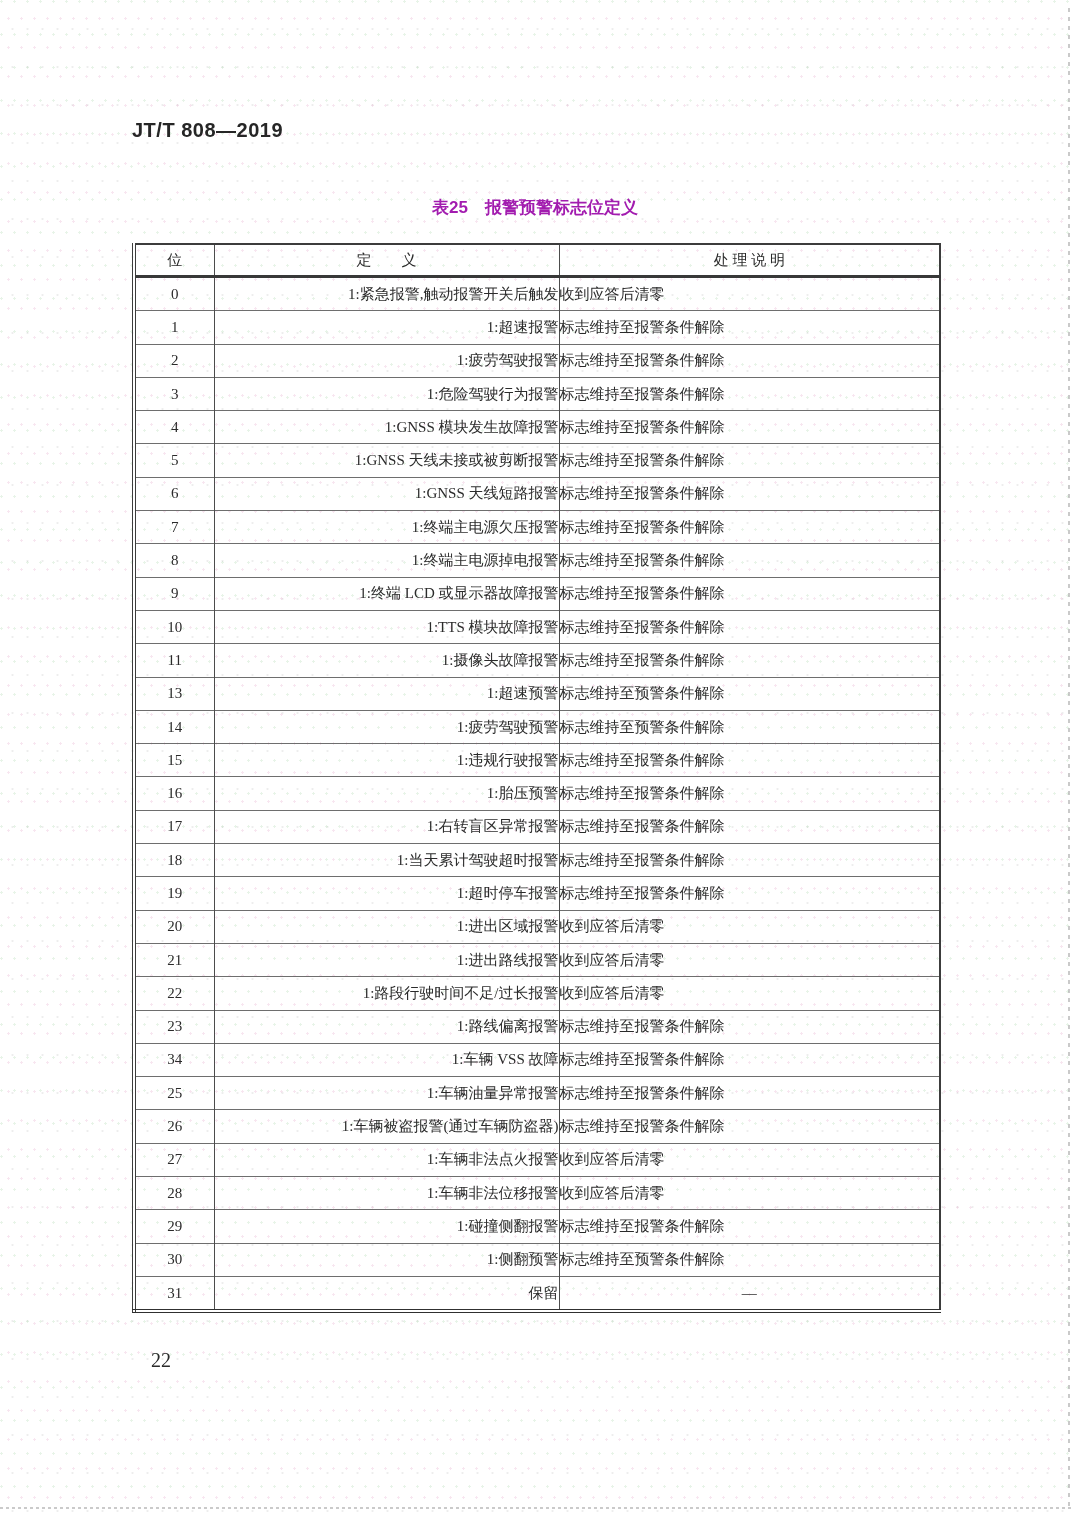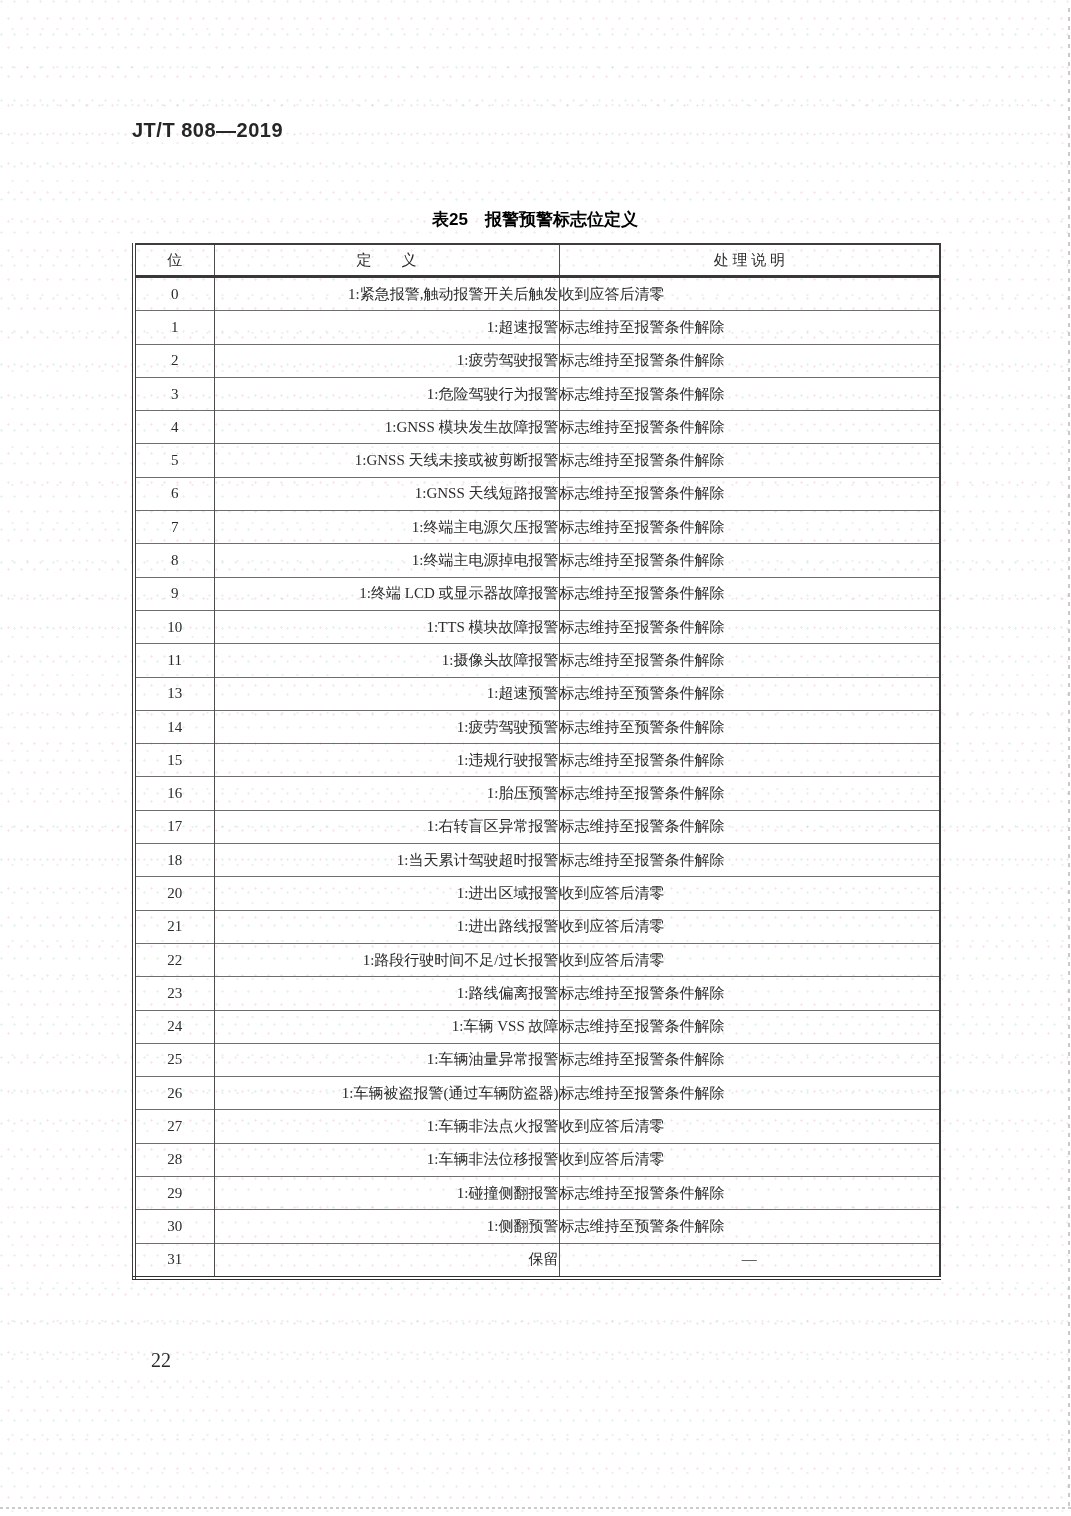--- a/index.html
+++ b/index.html
@@ -41,22 +41,21 @@
 
   .table-title {
     position: absolute;
     left: 132px;
     top: 196px;
     width: 806px;
     text-align: center;
     font-family: "Liberation Sans", "DejaVu Sans", sans-serif;
     font-weight: bold;
     font-size: 17px;
-    color: #000000;
-    margin-top: 12px;
+    color: #a21caf;
   }
 
   table.flag-table {
     position: absolute;
     left: 132px;
     top: 243px;
     width: 806px;
     table-layout: fixed;
     border-collapse: collapse;
     font-size: 15px;
@@ -247,20 +246,25 @@
     <td class="c-def">1:右转盲区异常报警</td>
     <td class="c-han">标志维持至报警条件解除</td>
   </tr>
 
   <tr>
     <td class="c-bit">18</td>
     <td class="c-def">1:当天累计驾驶超时报警</td>
     <td class="c-han">标志维持至报警条件解除</td>
   </tr>
 
+  <tr>
+    <td class="c-bit">19</td>
+    <td class="c-def">1:超时停车报警</td>
+    <td class="c-han">标志维持至报警条件解除</td>
+  </tr>
 
   <tr>
     <td class="c-bit">20</td>
     <td class="c-def">1:进出区域报警</td>
     <td class="c-han">收到应答后清零</td>
   </tr>
 
   <tr>
     <td class="c-bit">21</td>
     <td class="c-def">1:进出路线报警</td>
@@ -273,21 +277,21 @@
     <td class="c-han">收到应答后清零</td>
   </tr>
 
   <tr>
     <td class="c-bit">23</td>
     <td class="c-def">1:路线偏离报警</td>
     <td class="c-han">标志维持至报警条件解除</td>
   </tr>
 
   <tr>
-    <td class="c-bit">24</td>
+    <td class="c-bit">34</td>
     <td class="c-def">1:车辆 VSS 故障</td>
     <td class="c-han">标志维持至报警条件解除</td>
   </tr>
 
   <tr>
     <td class="c-bit">25</td>
     <td class="c-def">1:车辆油量异常报警</td>
     <td class="c-han">标志维持至报警条件解除</td>
   </tr>
 

